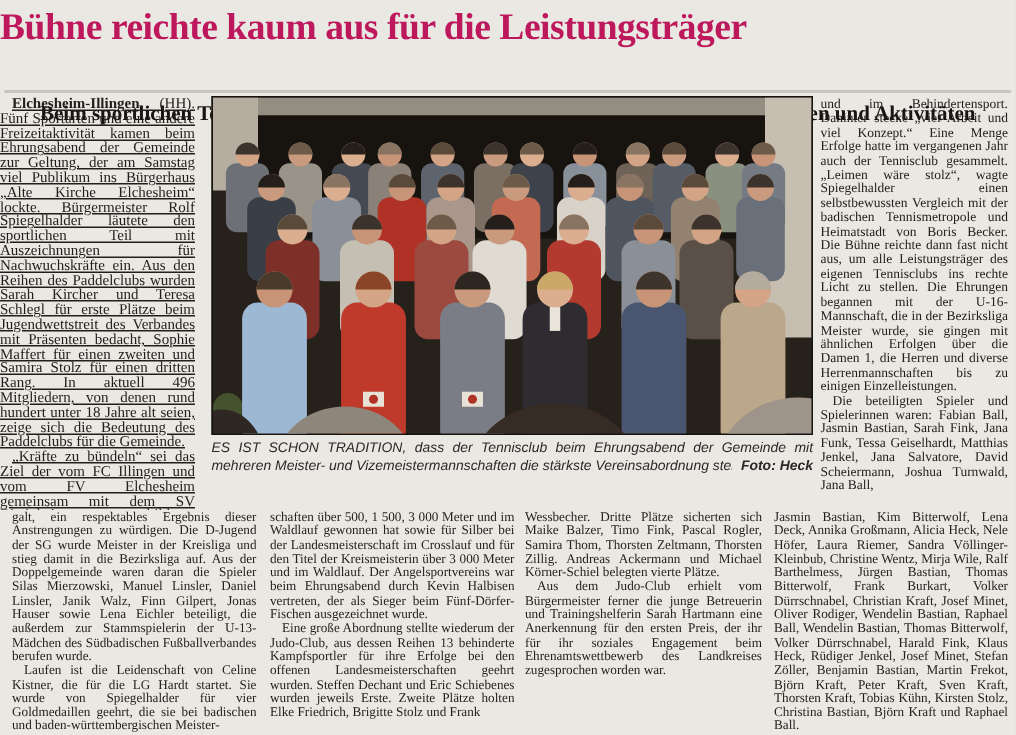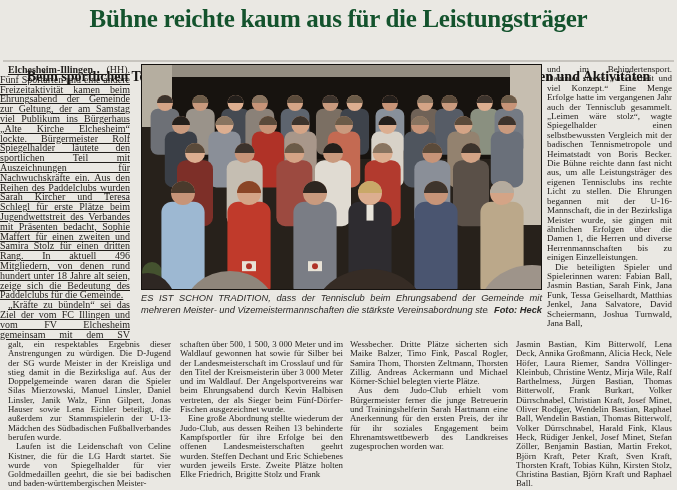--- a/index.html
+++ b/index.html
@@ -1,20 +1,20 @@
 <!DOCTYPE html>
 <html><head>
 <meta charset="utf-8">
 <style>
   html,body{margin:0;padding:0;}
   body{width:677px;height:490px;background:#dcdad6;}
   .paper{position:relative;width:677px;height:490px;background:#eae8e3;overflow:hidden;
          font-family:"Liberation Serif",serif;color:#211e1b;}
-  .headline{position:absolute;top:5px;left:0;right:0;text-align:center;
-            font-size:25px;font-weight:700;letter-spacing:-0.3px;color:#14532d;}
+  .headline{position:absolute;top:5px;left:0;right:0;
+            font-size:25px;font-weight:700;letter-spacing:-0.3px;color:#be185d;}
   .subheadline{position:absolute;top:41px;left:0;right:0;text-align:center;
                font-size:14px;font-weight:700;color:#17514;color:#171513;margin-top:28px;}
   .rule{position:absolute;top:60px;left:3px;right:3px;height:2px;background:#c7c4be;}
   .news{position:absolute;text-align:justify;overflow:hidden;}
   .news p{margin:0;padding:0;}
   .news p.indent{text-indent:8px;}
   .colA{left:0;top:65px;width:130px;height:275px;font-size:10px;line-height:9.8px;text-decoration:underline;}
   .colE{left:547px;top:65px;width:125px;height:273px;font-size:9px;line-height:9.4px;}
   .bcol{top:340px;height:149px;font-size:8.8px;line-height:9.3px;}
   .b1{left:8px;width:163px;}

